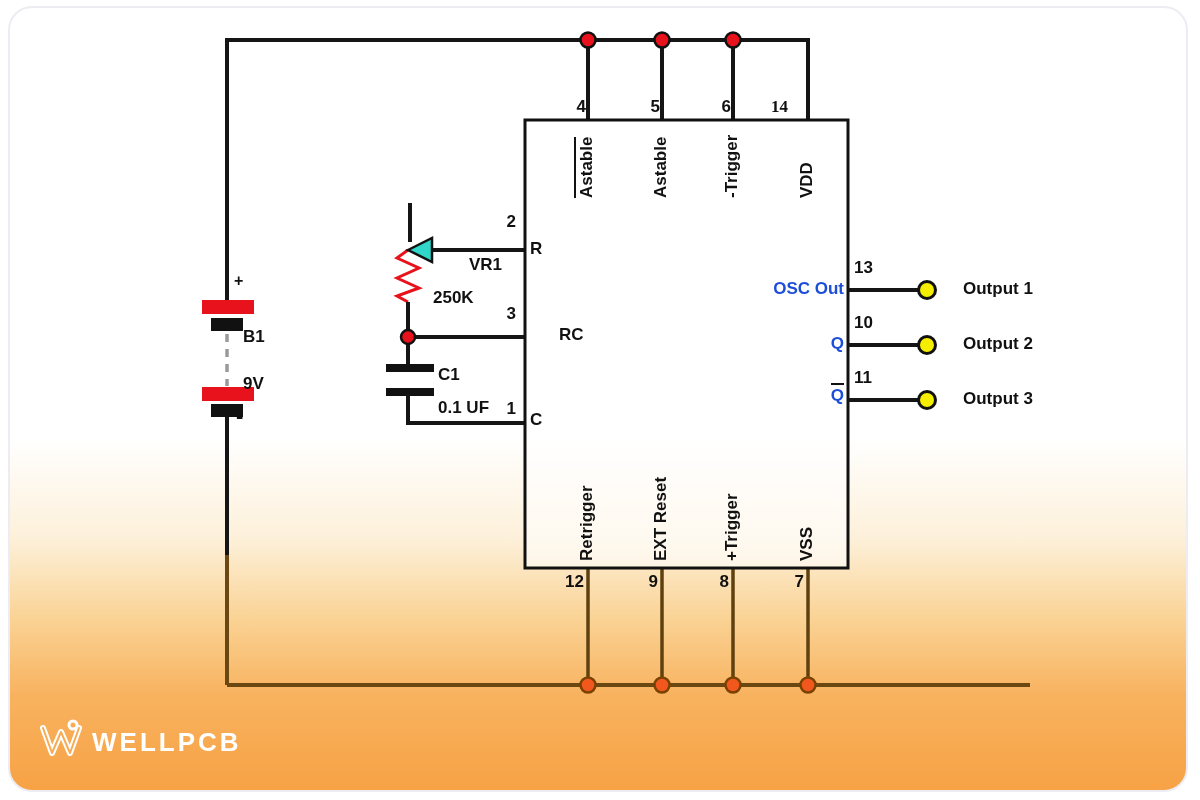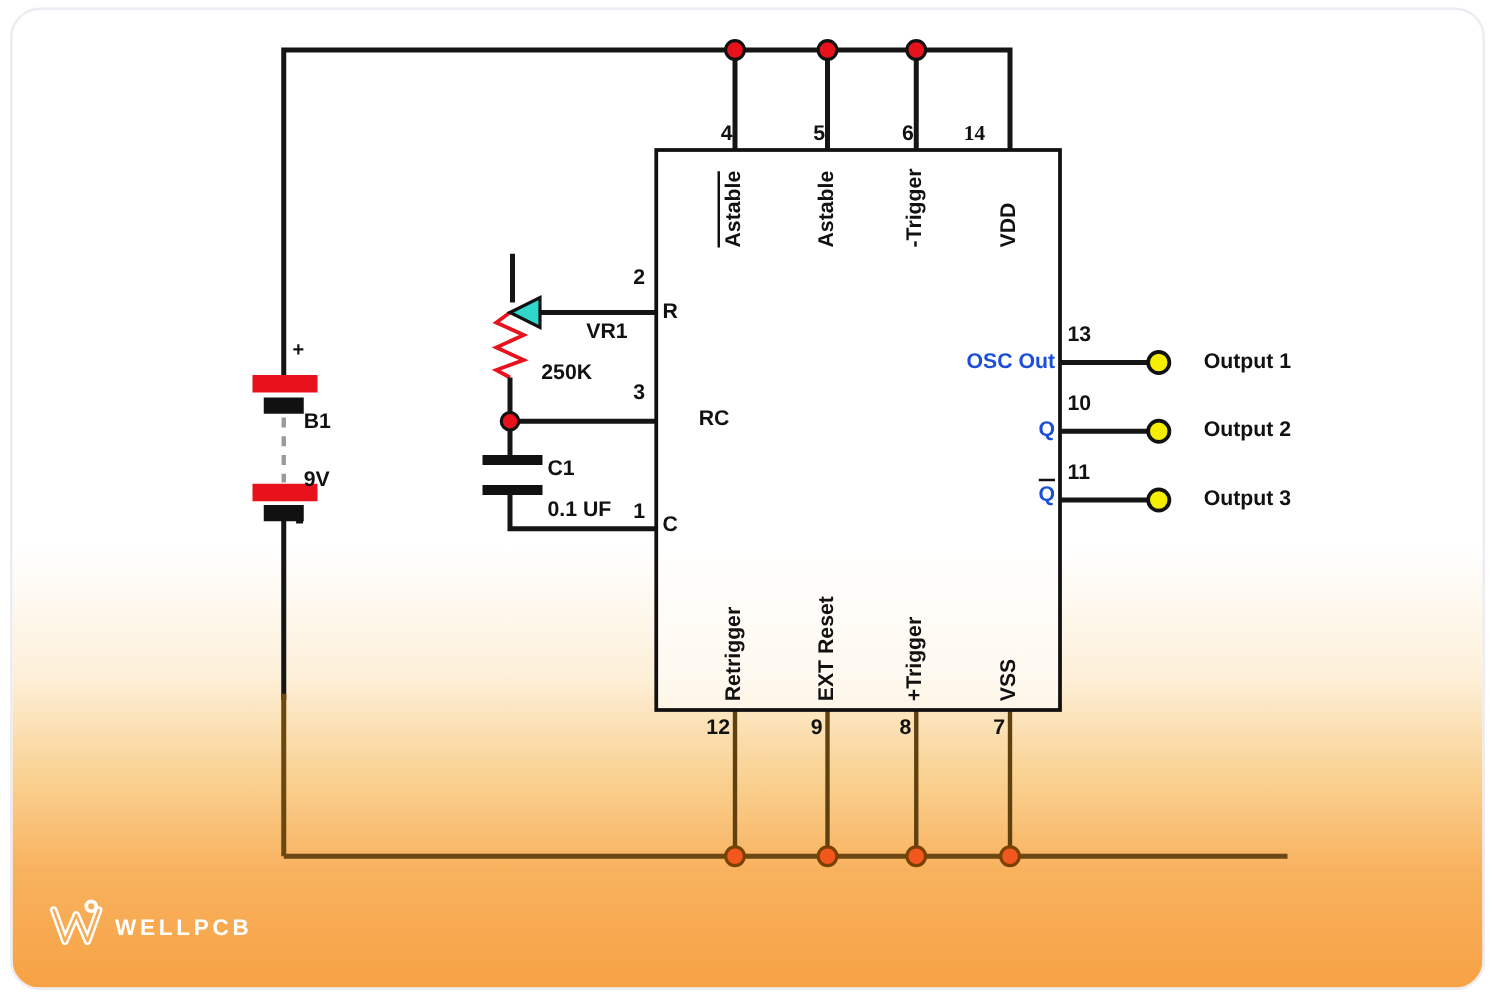--- a/index.html
+++ b/index.html
@@ -14,21 +14,21 @@
   .f17{font-size:17px;line-height:20px;}
   .f16{font-size:16px;line-height:18px;}
   .num{width:34px;text-align:right;font-size:17px;line-height:20px;}
   .icname{position:absolute;left:525px;top:322px;width:323px;text-align:center;
     font-size:45px;line-height:48px;font-weight:bold;color:#111;letter-spacing:1px;}
   .vlabel{position:absolute;height:20px;line-height:20px;font-size:17px;font-weight:bold;
     color:#111;white-space:nowrap;transform:rotate(-90deg);transform-origin:left bottom;}
   .overline{border-top:2.5px solid #111;padding-top:1px;}
   .rname{position:absolute;left:700px;width:144px;text-align:right;font-weight:bold;
     font-size:17px;line-height:20px;color:#1d4ed8;}
-  .brandtext{position:absolute;left:92px;top:729px;color:#ffffff;font-size:18px;
+  .brandtext{position:absolute;left:92px;top:729px;color:#ffffff;font-size:26px;
     line-height:26px;font-weight:bold;letter-spacing:3px;text-align:center;}
 </style>
 </head>
 <body>
 
 <div class="stage">
   <div class="card"></div>
 
   <svg class="sch" width="1200" height="800" viewBox="0 0 1200 800">
 

